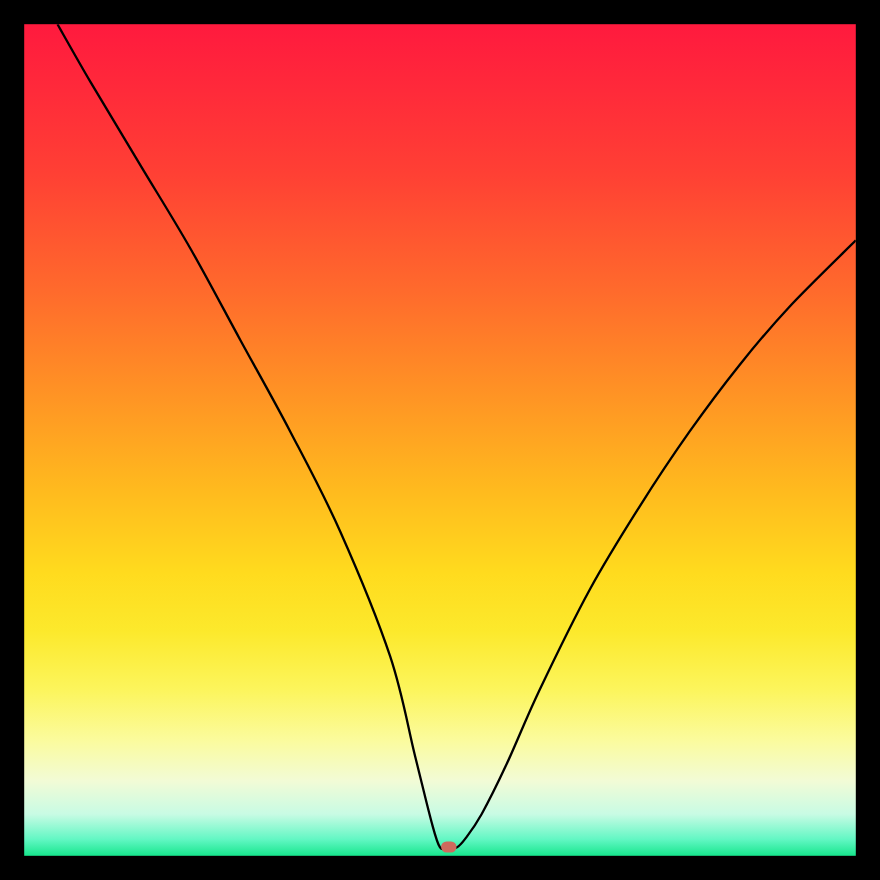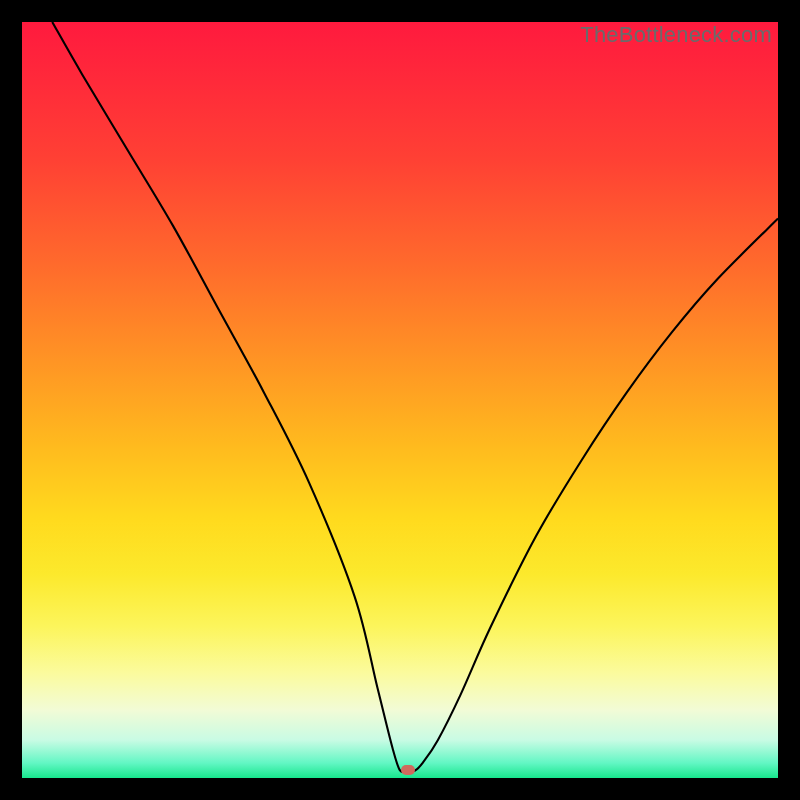--- a/index.html
+++ b/index.html
@@ -64,19 +64,18 @@
     background: #cf6a5d;
     border-radius: 5px;
     transform: translate(-50%, -50%);
   }
 </style>
 </head>
 <body>
 
 <div class="frame">
   <div class="plot-area">
-    <div class="watermark">TheBottleneck.com</div>
     <svg class="curve" viewBox="0 0 756 756" preserveAspectRatio="none">
       <path fill="none" stroke-width="2.1" stroke="#000000" d="M 30.24 0.00 C 35.28 8.82, 47.88 31.50, 60.48 52.92 C 73.08 74.34, 90.72 103.32, 105.84 128.52 C 120.96 153.72, 136.08 177.66, 151.20 204.12 C 166.32 230.58, 181.44 259.56, 196.56 287.28 C 211.68 315.00, 226.80 341.46, 241.92 370.44 C 257.04 399.42, 272.16 427.14, 287.28 461.16 C 302.40 495.18, 321.30 540.54, 332.64 574.56 C 343.98 608.58, 349.02 640.08, 355.32 665.28 C 361.62 690.48, 366.66 711.90, 370.44 725.76 C 374.22 739.62, 375.48 744.66, 378.00 748.44 C 380.52 752.22, 383.04 748.44, 385.56 748.44 C 388.08 748.44, 390.60 749.70, 393.12 748.44 C 395.64 747.18, 396.90 745.92, 400.68 740.88 C 404.46 735.84, 409.50 729.54, 415.80 718.20 C 422.10 706.86, 429.66 691.74, 438.48 672.84 C 447.30 653.94, 456.12 631.26, 468.72 604.80 C 481.32 578.34, 498.96 541.80, 514.08 514.08 C 529.20 486.36, 544.32 462.42, 559.44 438.48 C 574.56 414.54, 589.68 391.86, 604.80 370.44 C 619.92 349.02, 635.04 328.86, 650.16 309.96 C 665.28 291.06, 677.88 275.94, 695.52 257.04 C 713.16 238.14, 745.92 206.64, 756.00 196.56"></path>
     </svg>
     <div class="marker" style="left: 385.56px; top: 748.44px; background: rgb(207, 106, 93);"></div>
   </div>
 </div>
 
 </body></html>

